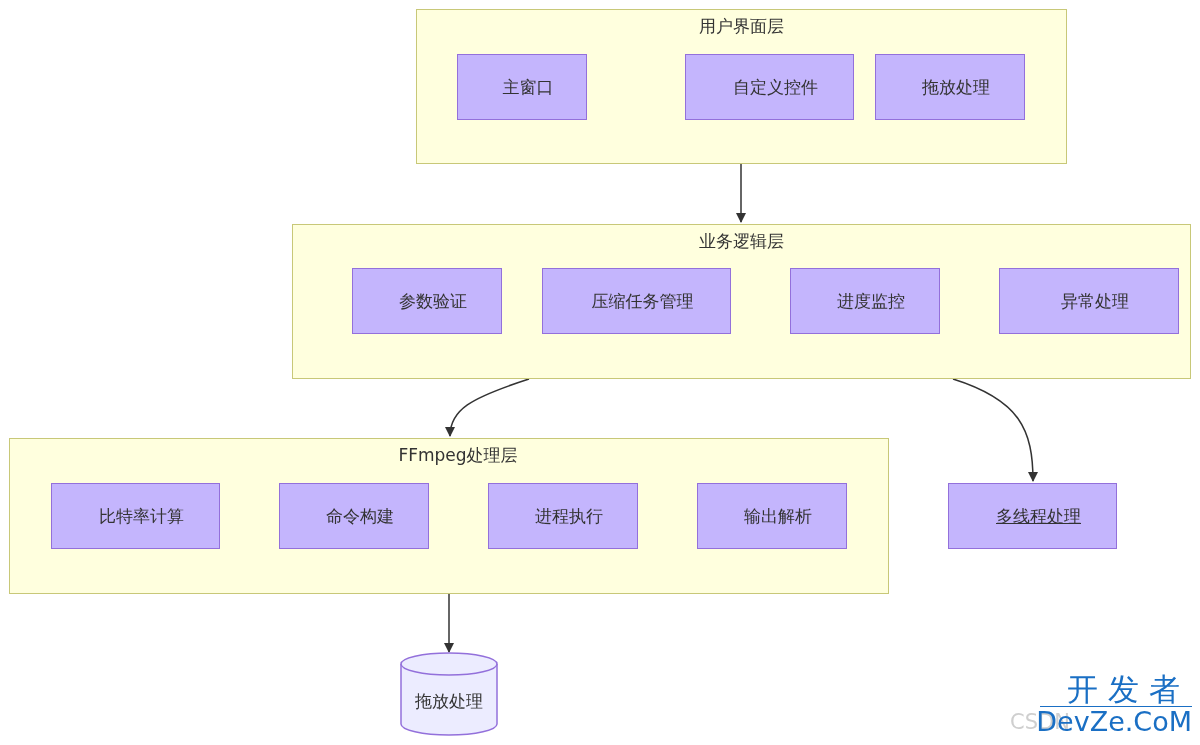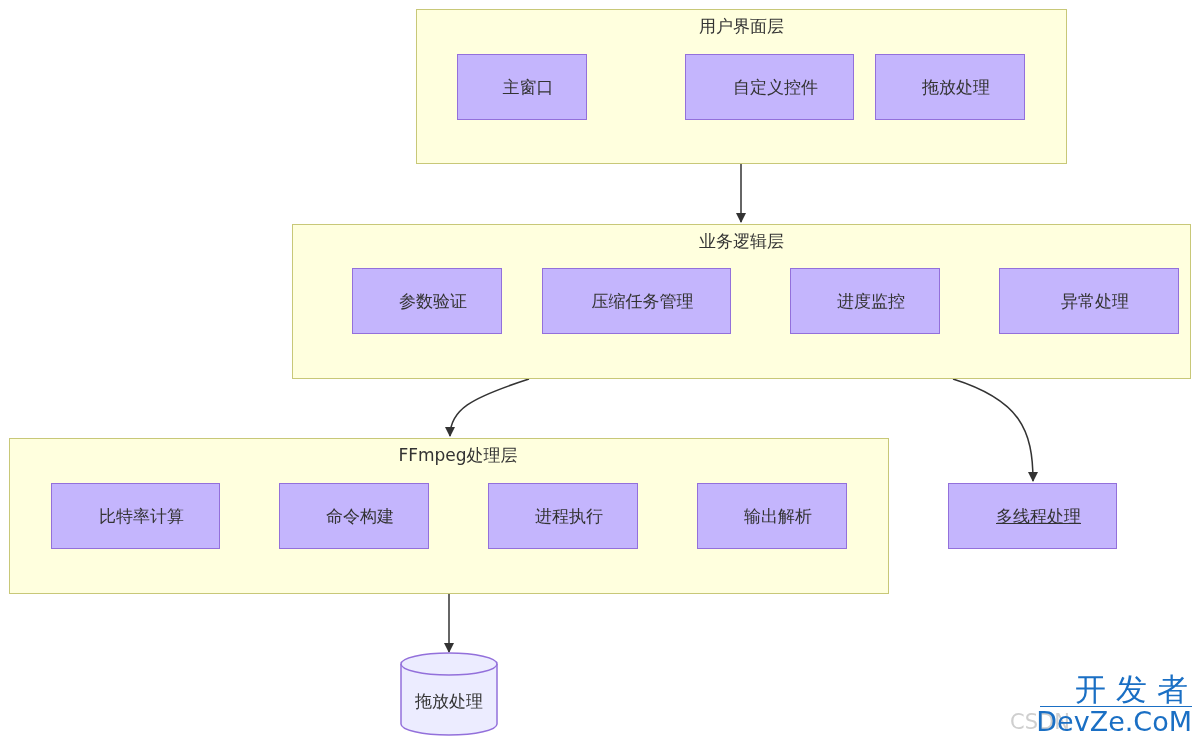--- a/index.html
+++ b/index.html
@@ -5,21 +5,21 @@
     html, body { margin: 0; padding: 0; background: #ffffff; }
     body { width: 1200px; height: 745px; position: relative; overflow: hidden;
            font-family: "DejaVu Sans", "Liberation Sans", sans-serif; color: #333333; }
     .layer { position: absolute; background: #ffffde; border: 1.5px solid #c8c878; box-sizing: border-box; }
     .layer-title { position: absolute; left: 0; right: 0; text-align: center; font-size: 17px; color: #333; }
     .node { position: absolute; background: #c4b5fd; border: 1.5px solid #9370db; box-sizing: border-box;
             display: flex; align-items: center; justify-content: center; font-size: 17px; color: #333; padding-left: 12px; }
     svg.edges { position: absolute; left: 0; top: 0; }
     .db-label { position: absolute; left: 400px; top: 690px; width: 98px; text-align: center; font-size: 17px; color: #333; }
     .wm { position: absolute; left: 1010px; top: 672px; width: 190px; }
-    .wm-cn { font-size: 31px; color: #1a6fc4; letter-spacing: 10px; text-align: right; padding-right: 2px; line-height: 34px; }
+    .wm-cn { font-size: 31px; color: #1a6fc4; letter-spacing: 10px; text-align: right; padding-right: 10px; line-height: 34px; }
     .wm-line { height: 1px; background: #1a6fc4; margin: 0 8px 0 30px; }
     .wm-en { font-size: 27px; color: #1a6fc4; line-height: 30px; text-align: right; padding-right: 8px; }
     .wm-csdn { position: absolute; left: 1010px; top: 710px; font-size: 21px; color: #cfcfcf; }
   </style>
 </head>
 <body>
 
 <svg class="edges" width="1200" height="745">
   <defs>
     <marker id="arrow" markerWidth="10" markerHeight="10" refX="9" refY="5" orient="auto" markerUnits="userSpaceOnUse">

